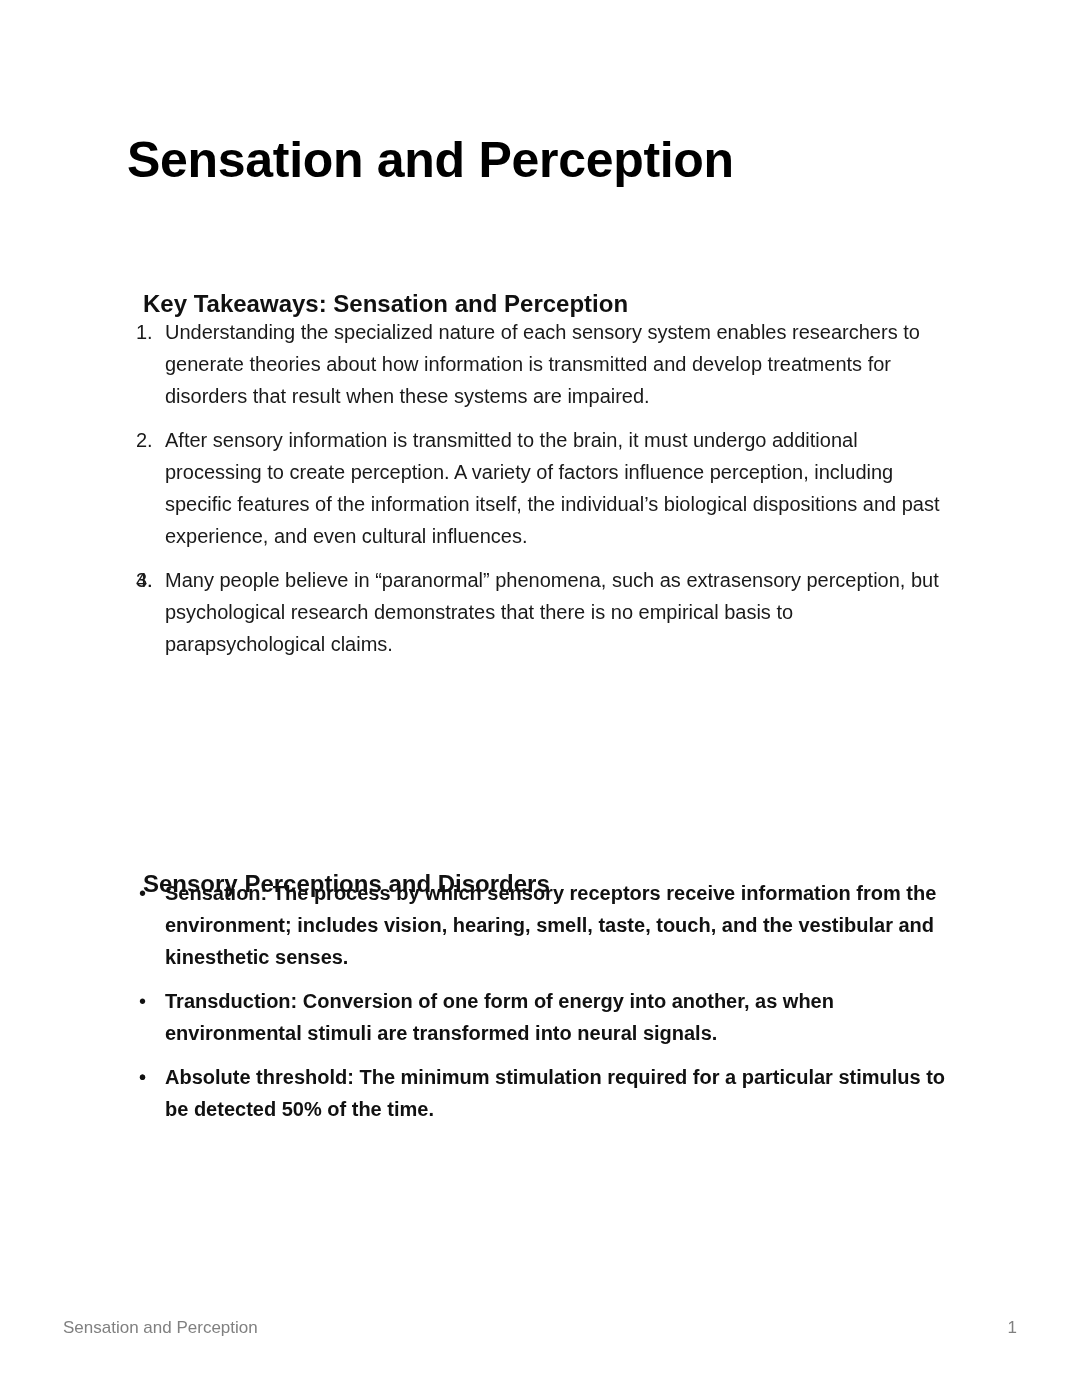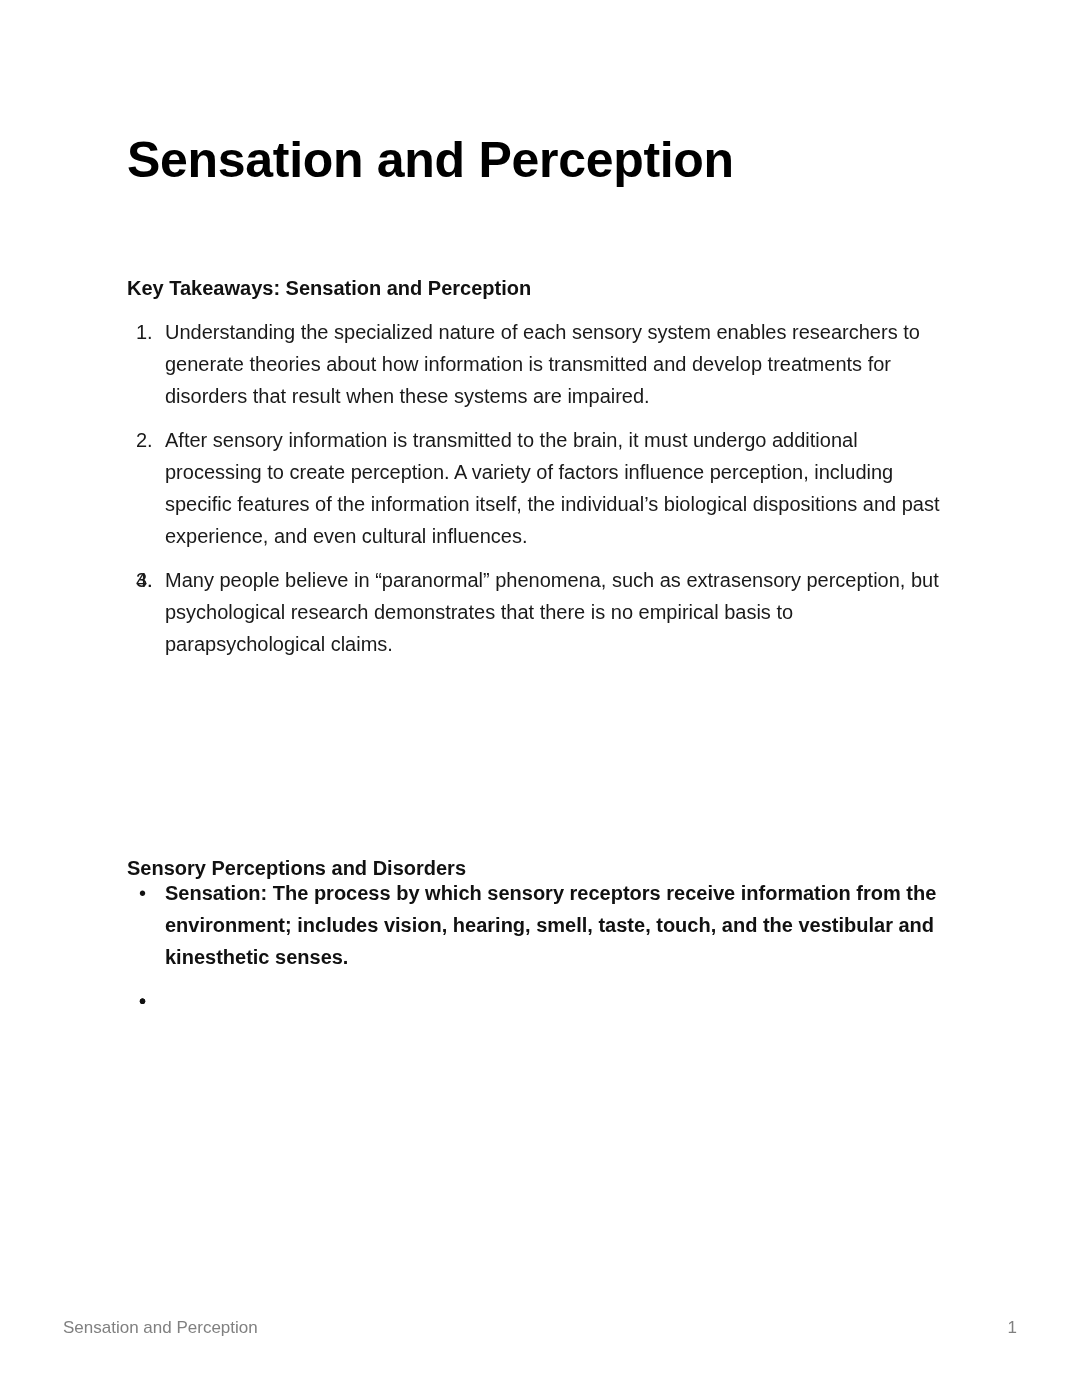--- a/index.html
+++ b/index.html
@@ -22,22 +22,22 @@
       margin: 0;
       font-size: 50px;
       font-weight: bold;
       letter-spacing: -0.3px;
       color: #000;
       line-height: 64px;
     }
     .section-heading {
       position: absolute;
       left: 127px;
-      margin: 0;
-      font-size: 20px;
+      margin: 16px;
+      font-size: 24px;
       font-weight: bold;
       color: #111;
       line-height: 24px;
       text-align: right;
     }
     .list {
       position: absolute;
       left: 127px;
       width: 830px;
       margin: 0;
@@ -109,23 +109,25 @@
 
 <h2 class="section-heading" style="top:856px;">Sensory Perceptions and Disorders</h2>
 
 <ul class="list ul" style="top:877px;">
   <li>
     <span class="marker">•</span>
     <span>Sensation: The process by which sensory receptors receive information from the environment; includes vision, hearing, smell, taste, touch, and the vestibular and kinesthetic senses.</span>
   </li>
   <li>
     <span class="marker">•</span>
+    <span>Transduction: Conversion of one form of energy into another, as when environmental stimuli are transformed into neural signals.</span>
   </li>
   <li>
     <span class="marker">•</span>
   </li>
   <li>
     <span class="marker">•</span>
+    <span>Absolute threshold: The minimum stimulation required for a particular stimulus to be detected 50% of the time.</span>
   </li>
 </ul>
 
 <div class="footer-left">Sensation and Perception</div>
 <div class="footer-right">1</div>
 
 </body></html>

